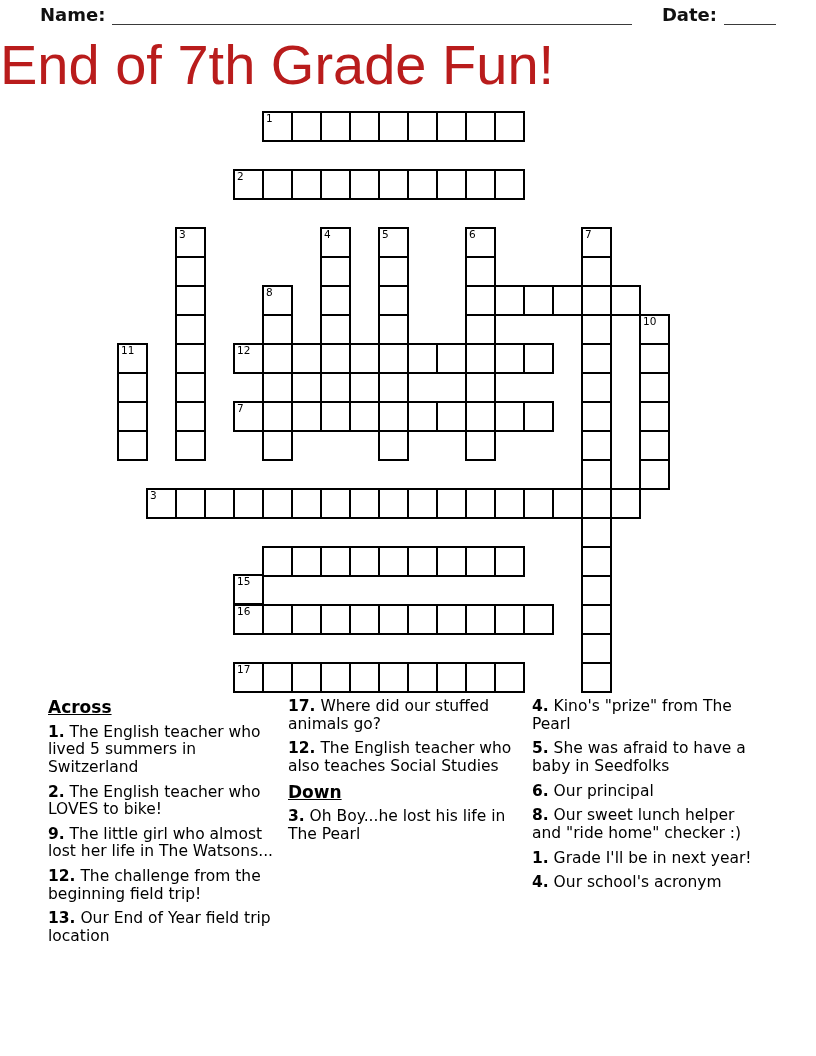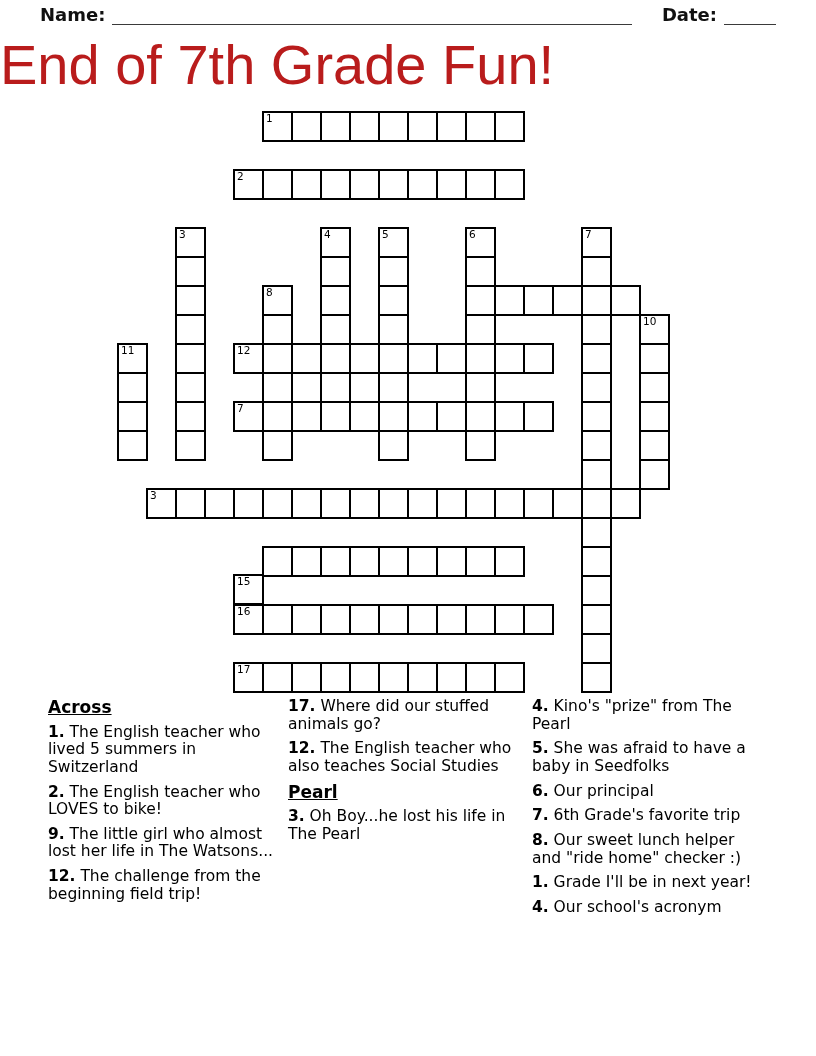--- a/index.html
+++ b/index.html
@@ -248,29 +248,29 @@
     <div class="cell" style="left: 494px; top: 662px; width: 31px; height: 31px; border-color: rgb(0, 0, 0);"></div>
   </div>
 
 <div id="clues">
     <div class="clue-col" style="left: 48px; width: 228px;">
       <div class="clue-heading">Across</div>
       <div class="clue-item"><span class="num">1.</span> The English teacher who lived 5 summers in Switzerland</div>
       <div class="clue-item"><span class="num">2.</span> The English teacher who LOVES to bike!</div>
       <div class="clue-item"><span class="num">9.</span> The little girl who almost lost her life in The Watsons...</div>
       <div class="clue-item"><span class="num">12.</span> The challenge from the beginning field trip!</div>
+      <div class="clue-item"><span class="num">13.</span> Our End of Year field trip location</div>
     </div>
     <div class="clue-col" style="left: 288px; width: 228px;">
       <div class="clue-item"><span class="num">17.</span> Where did our stuffed animals go?</div>
       <div class="clue-item"><span class="num">12.</span> The English teacher who also teaches Social Studies</div>
-      <div class="clue-heading">Pearl</div>
+      <div class="clue-heading">Down</div>
       <div class="clue-item"><span class="num">3.</span> Oh Boy...he lost his life in The Pearl</div>
     </div>
     <div class="clue-col" style="left: 532px; width: 235px;">
       <div class="clue-item"><span class="num">4.</span> Kino's "prize" from The Pearl</div>
       <div class="clue-item"><span class="num">5.</span> She was afraid to have a baby in Seedfolks</div>
       <div class="clue-item"><span class="num">6.</span> Our principal</div>
-      <div class="clue-item"><span class="num">7.</span> 6th Grade's favorite trip</div>
       <div class="clue-item"><span class="num">8.</span> Our sweet lunch helper and "ride home" checker :)</div>
       <div class="clue-item"><span class="num">1.</span> Grade I'll be in next year!</div>
       <div class="clue-item"><span class="num">4.</span> Our school's acronym</div>
     </div>
   </div>
 
 </body></html>

